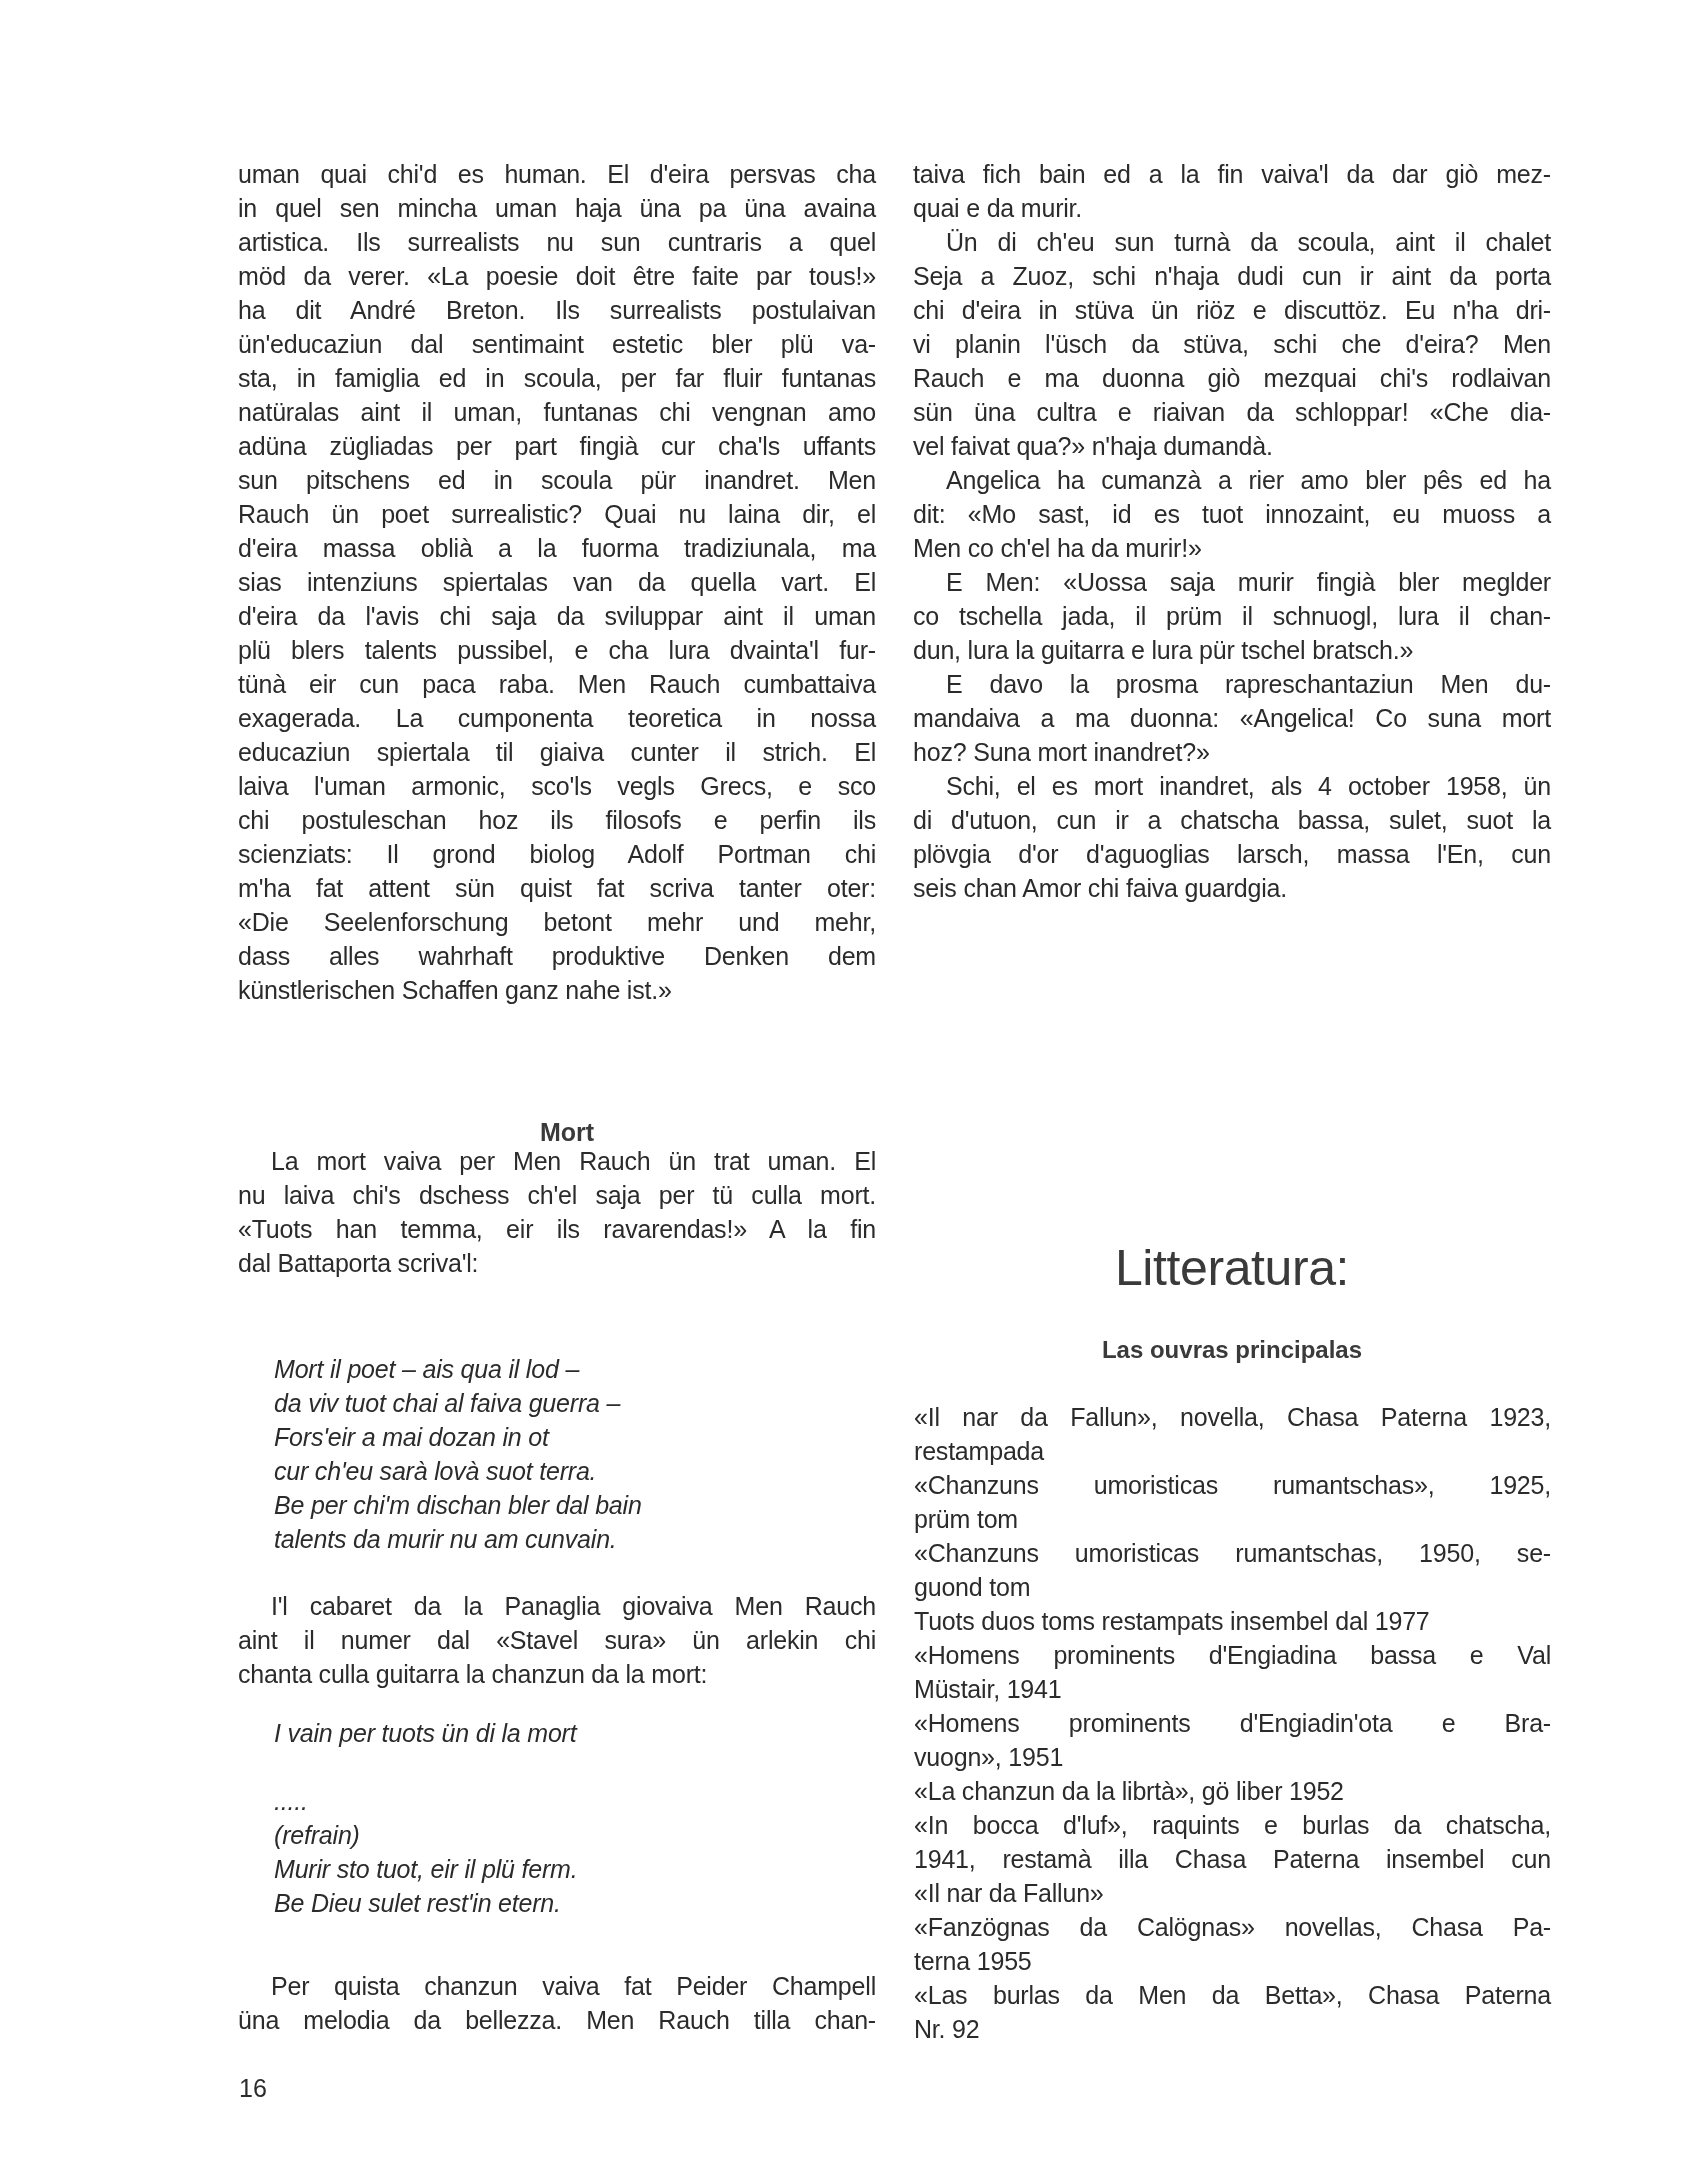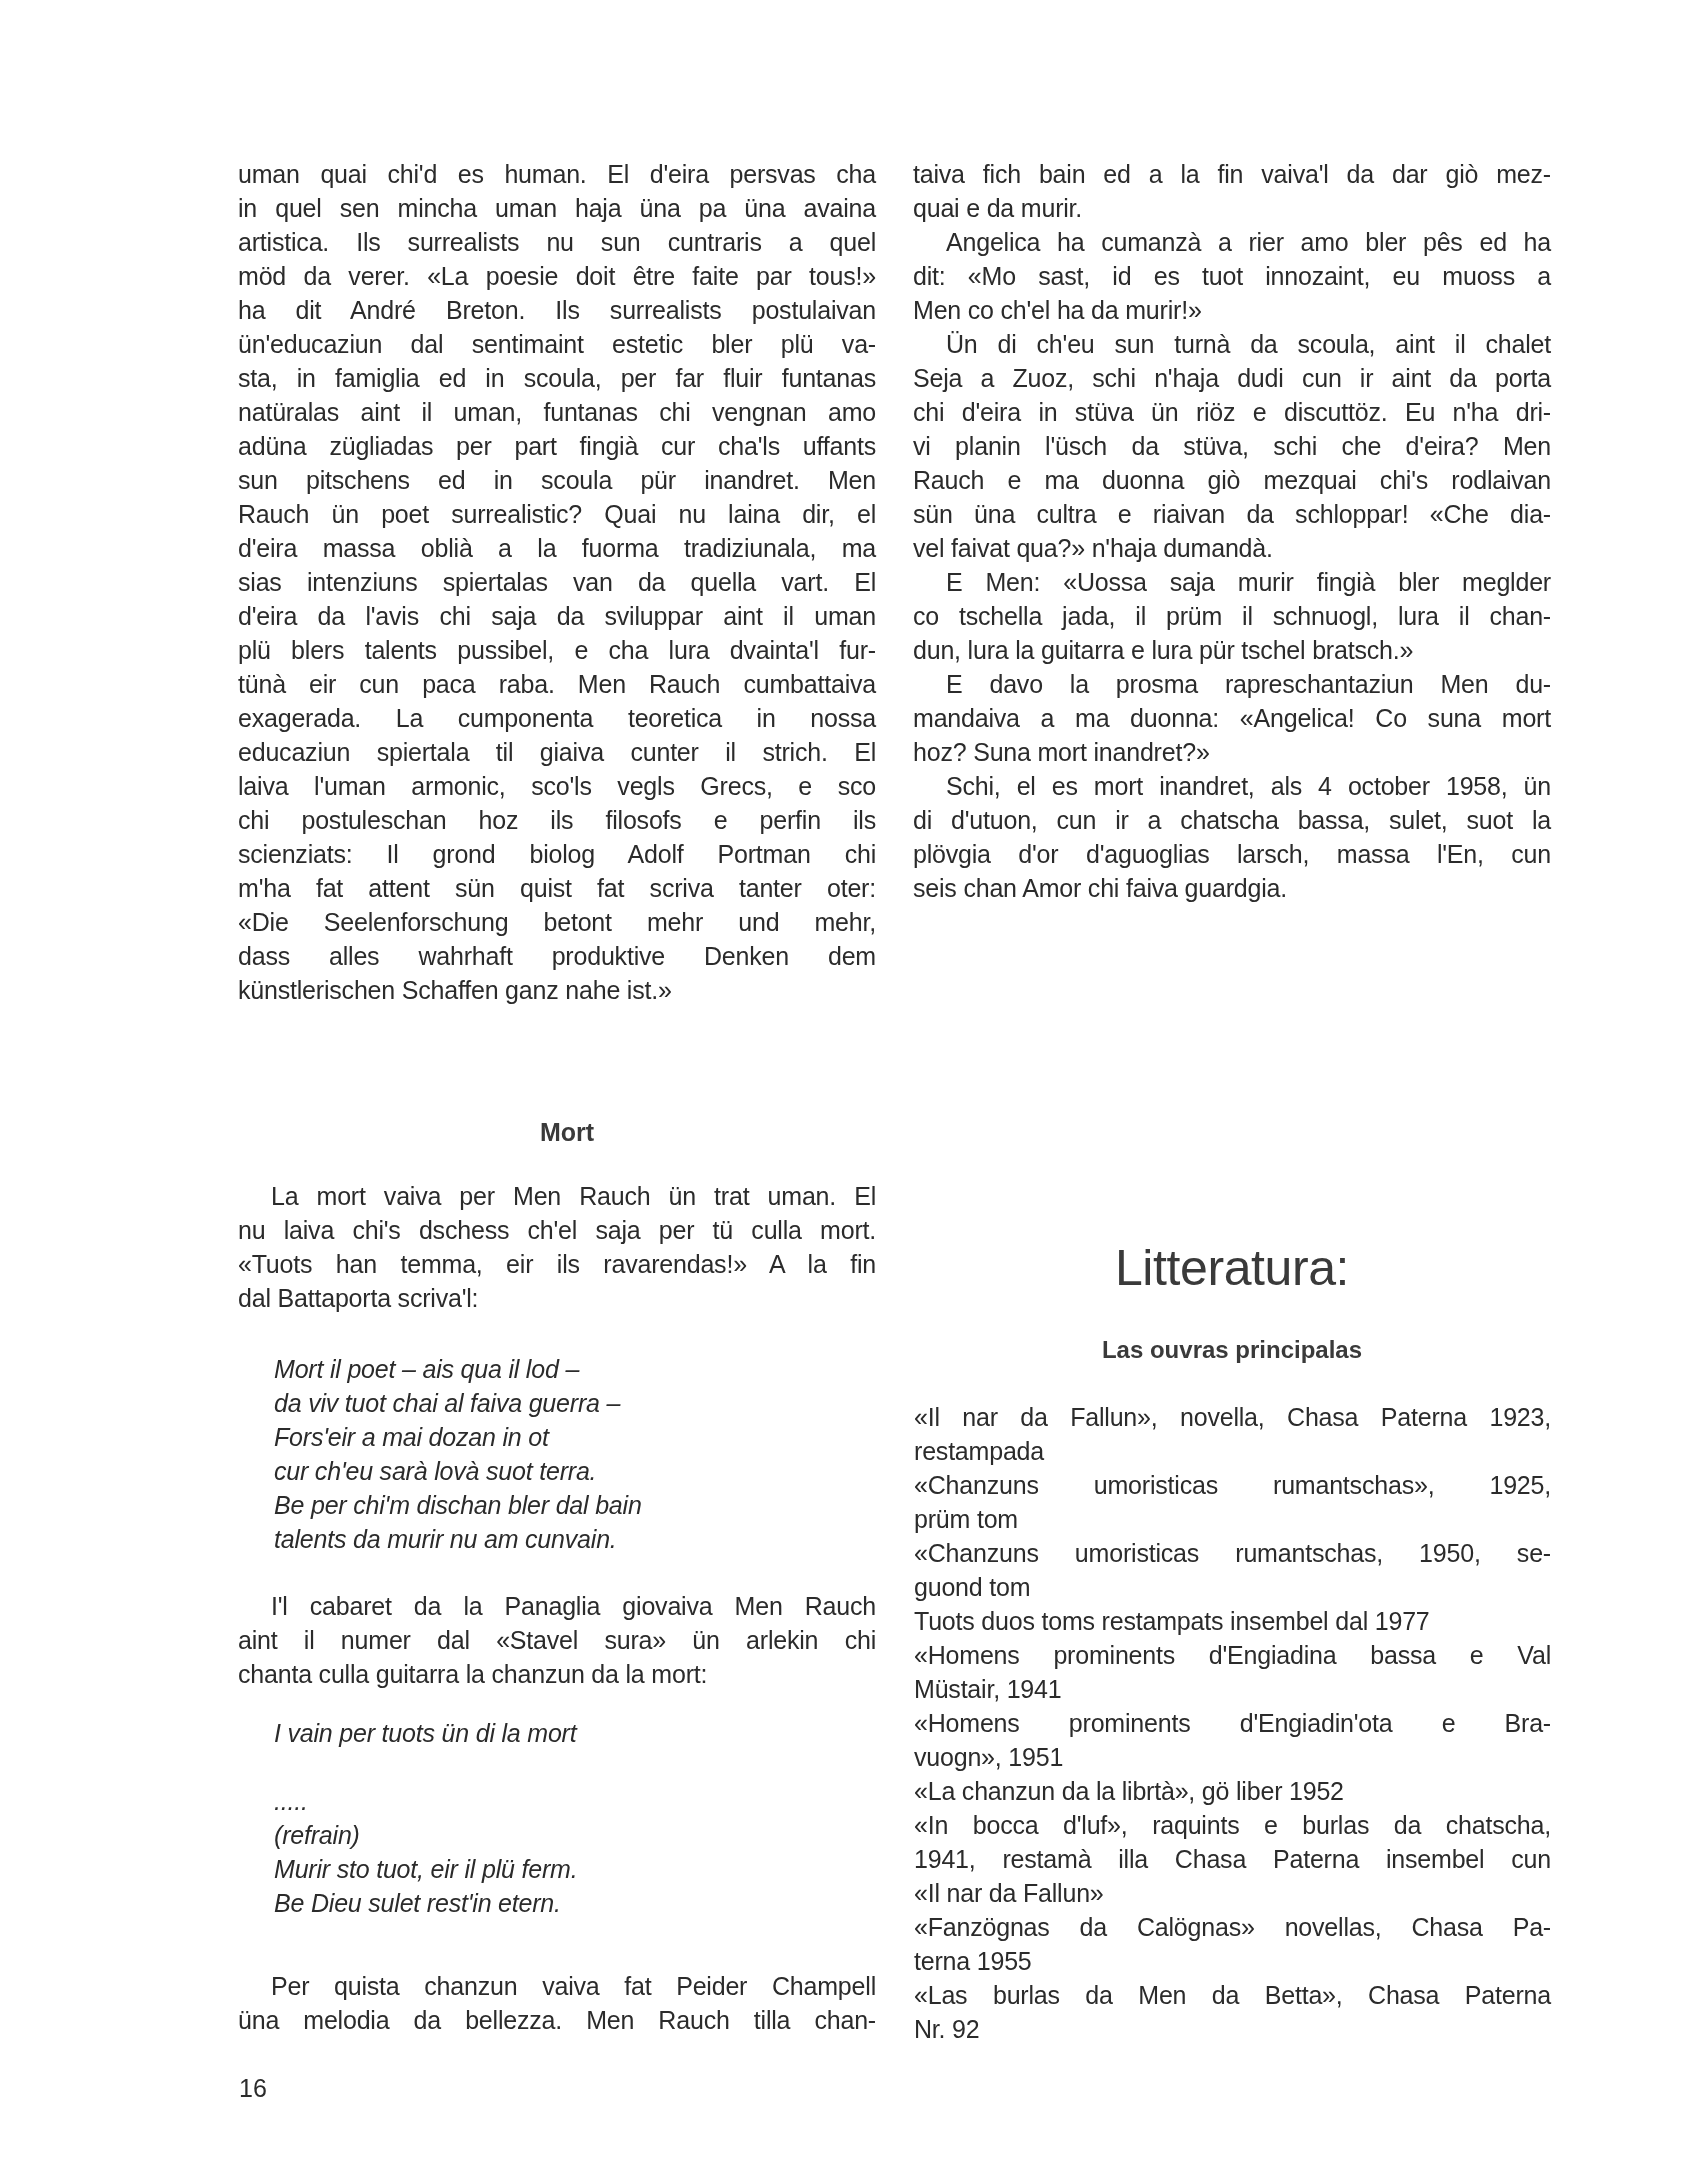--- a/index.html
+++ b/index.html
@@ -43,21 +43,21 @@
       <span class="line">chi postuleschan hoz ils filosofs e perfin ils</span>
       <span class="line">scienziats: Il grond biolog Adolf Portman chi</span>
       <span class="line">m'ha fat attent sün quist fat scriva tanter oter:</span>
       <span class="line">«Die Seelenforschung betont mehr und mehr,</span>
       <span class="line">dass alles wahrhaft produktive Denken dem</span>
       <span class="line last">künstlerischen Schaffen ganz nahe ist.»</span>
     </div>
 
   <div class="heading-mort" style="left:248px; top:1118px; width:638px;">Mort</div>
 
-  <div class="col" style="left:238px; top:1179px; width:638px;">
+  <div class="col" style="left:238px; top:1144px; width:638px;">
       <span class="line indent">La mort vaiva per Men Rauch ün trat uman. El</span>
       <span class="line">nu laiva chi's dschess ch'el saja per tü culla mort.</span>
       <span class="line">«Tuots han temma, eir ils ravarendas!» A la fin</span>
       <span class="line last">dal Battaporta scriva'l:</span>
     </div>
 
   <div class="col" style="left:238px; top:1352px; width:638px;">
       <span class="line verse">Mort il poet – ais qua il lod –</span>
       <span class="line verse">da viv tuot chai al faiva guerra –</span>
       <span class="line verse">Fors'eir a mai dozan in ot</span>
@@ -85,32 +85,32 @@
       <span class="line indent">Per quista chanzun vaiva fat Peider Champell</span>
       <span class="line">üna melodia da bellezza. Men Rauch tilla chan-</span>
     </div>
 
   <div class="col" style="left:913px; top:157px; width:638px;">
     <div>
         <span class="line">taiva fich bain ed a la fin vaiva'l da dar giò mez-</span>
         <span class="line last">quai e da murir.</span>
       </div>
     <div>
-        <span class="line indent">Angelica ha cumanzà a rier amo bler pês ed ha</span>
-        <span class="line">dit: «Mo sast, id es tuot innozaint, eu muoss a</span>
-        <span class="line last">Men co ch'el ha da murir!»</span>
-      </div>
-    <div>
         <span class="line indent">Ün di ch'eu sun turnà da scoula, aint il chalet</span>
         <span class="line">Seja a Zuoz, schi n'haja dudi cun ir aint da porta</span>
         <span class="line">chi d'eira in stüva ün riöz e discuttöz. Eu n'ha dri-</span>
         <span class="line">vi planin l'üsch da stüva, schi che d'eira? Men</span>
         <span class="line">Rauch e ma duonna giò mezquai chi's rodlaivan</span>
         <span class="line">sün üna cultra e riaivan da schloppar! «Che dia-</span>
         <span class="line last">vel faivat qua?» n'haja dumandà.</span>
+      </div>
+    <div>
+        <span class="line indent">Angelica ha cumanzà a rier amo bler pês ed ha</span>
+        <span class="line">dit: «Mo sast, id es tuot innozaint, eu muoss a</span>
+        <span class="line last">Men co ch'el ha da murir!»</span>
       </div>
     <div>
         <span class="line indent">E Men: «Uossa saja murir fingià bler meglder</span>
         <span class="line">co tschella jada, il prüm il schnuogl, lura il chan-</span>
         <span class="line last">dun, lura la guitarra e lura pür tschel bratsch.»</span>
       </div>
     <div>
         <span class="line indent">E davo la prosma rapreschantaziun Men du-</span>
         <span class="line">mandaiva a ma duonna: «Angelica! Co suna mort</span>
         <span class="line last">hoz? Suna mort inandret?»</span>

